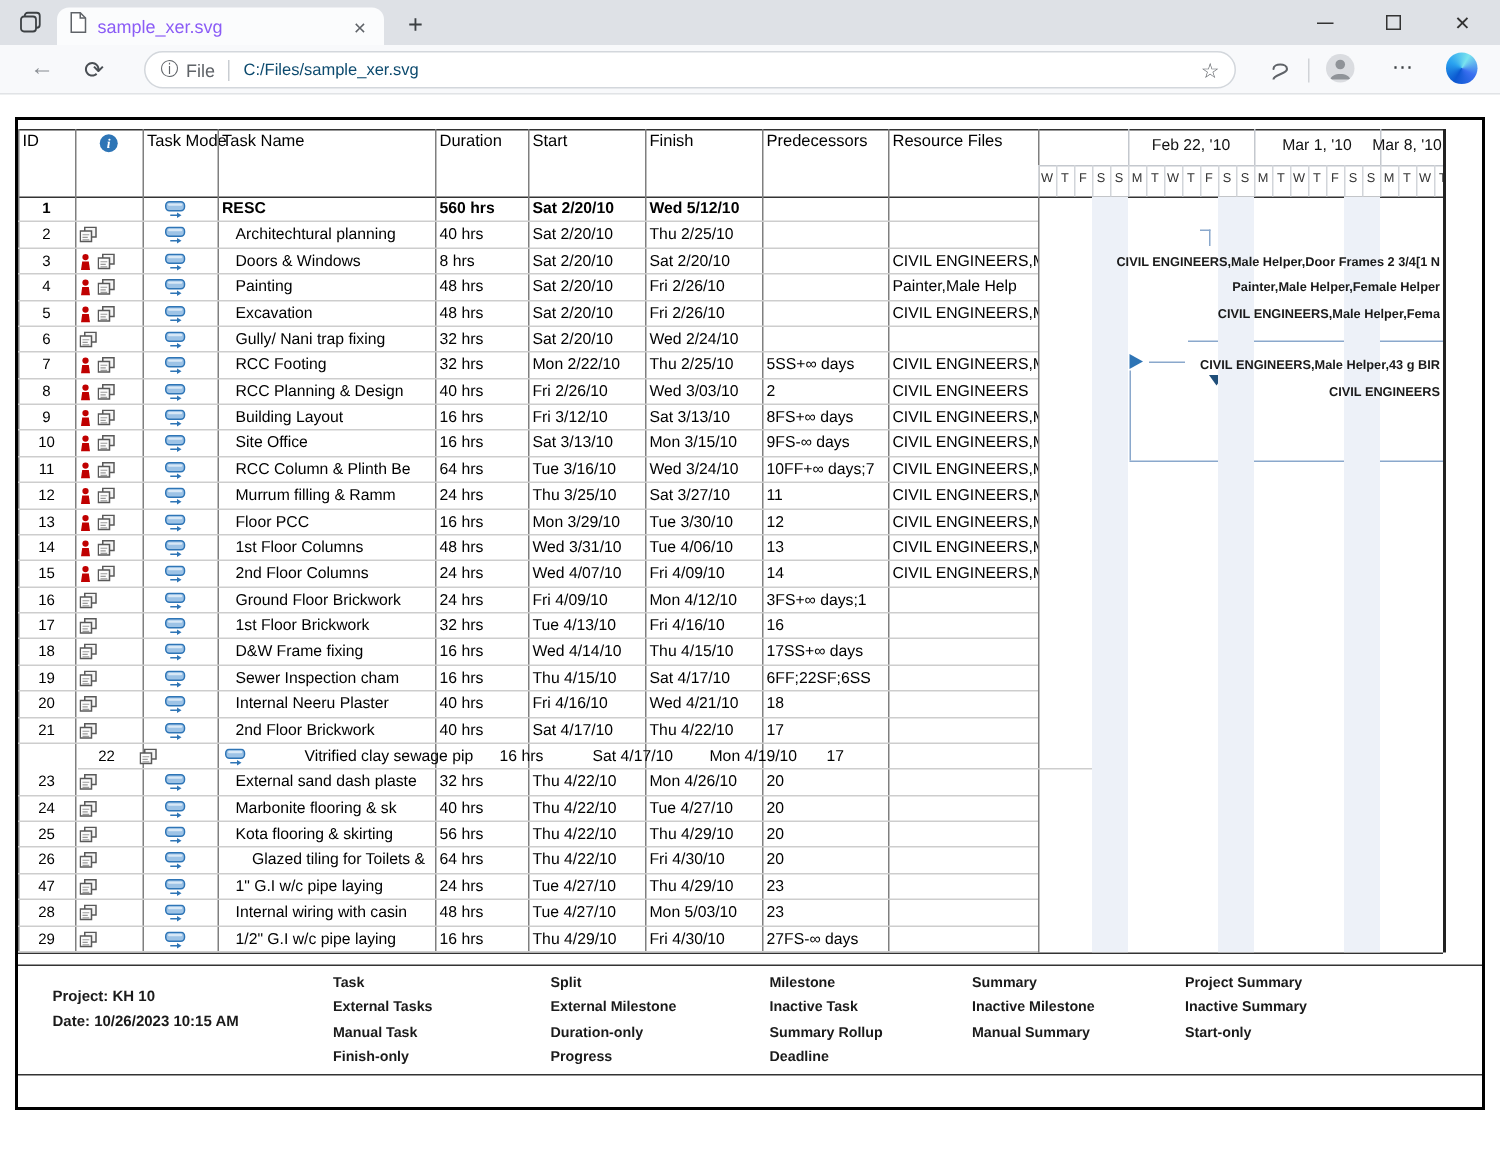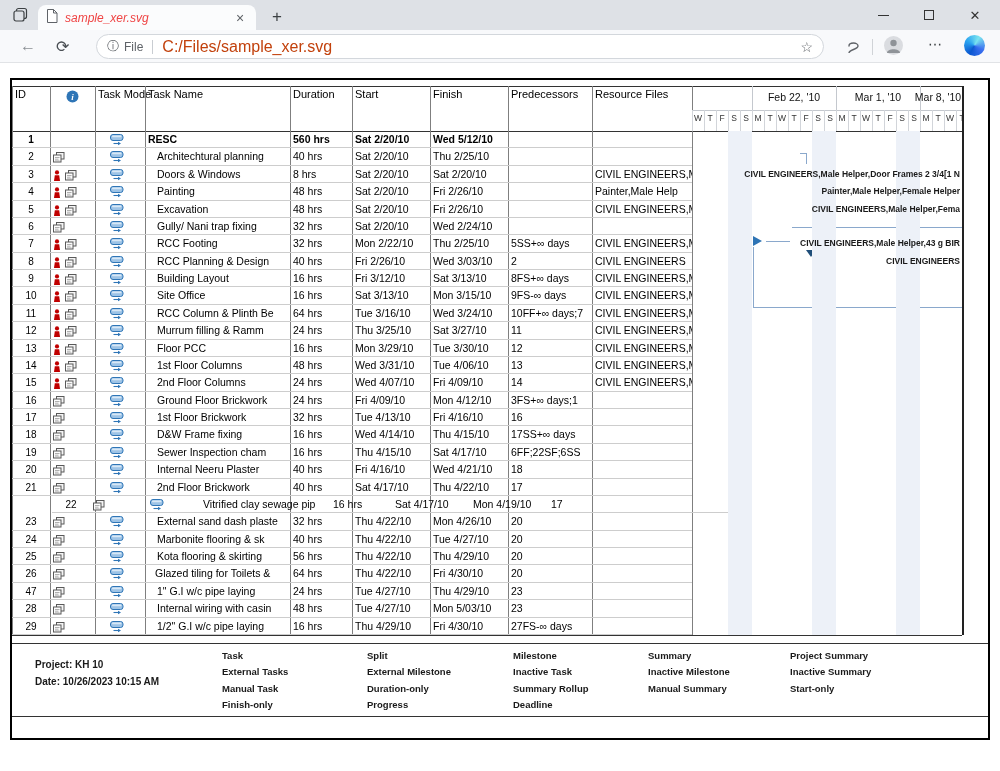--- a/index.html
+++ b/index.html
@@ -4,40 +4,40 @@
 <style>
   * { margin:0; padding:0; box-sizing:border-box; }
   html,body { width:1000px; height:771px; overflow:hidden;
     font-family:"Liberation Sans", sans-serif; background:#fff; }
 
   
   .titlebar { position:absolute; left:0; top:0; width:1000px; height:30px; background:#dee1e6; }
   .ws-icon { position:absolute; left:12px; top:7px; width:18px; height:16px; }
   .tab { position:absolute; left:38px; top:5px; width:218px; height:25px; background:#fbfcfd;
          border-radius:8px 8px 0 0; display:flex; align-items:center; padding:0 8px; }
-  .tab-title { font-size:12px; color:#ef4444; margin-left:7px; flex:1; white-space:nowrap; overflow:hidden;font-style:italic; }
+  .tab-title { font-size:12px; color:#8b5cf6; margin-left:7px; flex:1; white-space:nowrap; overflow:hidden; }
   .tab-close { font-size:14px; color:#5f6368; line-height:14px; width:16px; text-align:center; cursor:default; }
   .newtab { position:absolute; left:266px; top:6px; font-size:17px; color:#3c4043; width:22px; height:22px;
             text-align:center; line-height:22px; }
   .wctl { position:absolute; top:0; width:46px; height:30px; display:flex; align-items:center; justify-content:center; }
   .wctl.min { left:860px; } .wctl.max { left:906px; } .wctl.close { left:952px; }
   .min-glyph { width:11px; height:1px; background:#333; }
   .max-glyph { width:10px; height:10px; border:1px solid #333; }
   .close-glyph { font-size:13px; color:#333; }
 
   .toolbar { position:absolute; left:0; top:30px; width:1000px; height:33px; background:#f8f9fb;
              border-bottom:1px solid #e1e3e6; }
   .nav-ic { position:absolute; top:7px; font-size:16px; color:#8a8f94; }
   .back { left:20px; } .refresh { left:56px; color:#4a4f54; }
   .addressbar { position:absolute; left:96px; top:4px; width:728px; height:25px; background:#ffffff;
                 border:1px solid #d3d7dc; border-radius:13px; display:flex; align-items:center; padding:0 10px; }
   .addr-info { font-size:12px; color:#5f6368; margin-right:5px; }
   .addr-file { font-size:12px; color:#5f6368; }
   .addr-div { width:1px; height:14px; background:#c9cdd2; margin:0 9px; }
-  .addr-url { font-size:16px; color:#c2410c; flex:1; white-space:nowrap; overflow:hidden; }
+  .addr-url { font-size:11px; color:#0c4a6e; flex:1; white-space:nowrap; overflow:hidden; }
   .addr-star { font-size:14px; color:#5f6368; }
   .tb-right { position:absolute; top:6px; font-size:14px; color:#5f6368; }
   .ext { left:846px; top:8px; }
   .tb-sep { position:absolute; left:872px; top:9px; width:1px; height:16px; background:#d0d3d7; }
   .avatar { position:absolute; left:884px; top:6px; width:19px; height:19px; border-radius:50%; background:#dadce0; overflow:hidden; }
   .dots { left:928px; letter-spacing:1px; color:#3c4043; }
   .copilot { position:absolute; left:964px; top:5px; width:21px; height:21px; border-radius:50%;
              background:conic-gradient(from 210deg,#0b57d0,#2aa3f0,#7be4ef,#3b6ff0,#0b57d0); }
 
   
@@ -820,21 +820,21 @@
               </svg></span>
           </div>
           <div class="tcell" style="left:83px;width:50px">
             <span class="icon-slot" style="left:15px"><svg width="14" height="12" viewBox="0 0 14 12">
                 <rect x="0.5" y="0.5" width="12.5" height="6" rx="2.5" fill="#9dc3e6" stroke="#2e75b6"></rect>
                 <rect x="2" y="1.6" width="9.5" height="1.6" rx="0.8" fill="#d8e8f6"></rect>
                 <path d="M3.5 9.5 h4.5" stroke="#2e75b6" stroke-width="1.1"></path>
                 <path d="M8 7.7 L11 9.5 L8 11.3 Z" fill="#2e75b6"></path>
               </svg></span>
           </div>
-          <div class="tcell" style="left:116px;width:145px;padding-left:27px">Glazed tiling for Toilets &amp;</div>
+          <div class="tcell" style="left:129px;width:145px;padding-left:27px">Glazed tiling for Toilets &amp;</div>
           <div class="tcell" style="left:278px;width:62px">64 hrs</div>
           <div class="tcell" style="left:340px;width:78px">Thu 4/22/10</div>
           <div class="tcell" style="left:418px;width:78px">Fri 4/30/10</div>
           <div class="tcell" style="left:496px;width:84px">20</div>
           <div class="tcell" style="left:580px;width:100px"></div>
         </div>
         <div class="trow" style="top: 502.862px; border-bottom: 1px solid rgb(205, 205, 205);">
           <div class="tcell center" style="left:0px;width:38px">47</div>
           <div class="tcell" style="left:38px;width:45px">
             <span class="icon-slot" style="left:3px"><svg width="12" height="11" viewBox="0 0 12 11">

